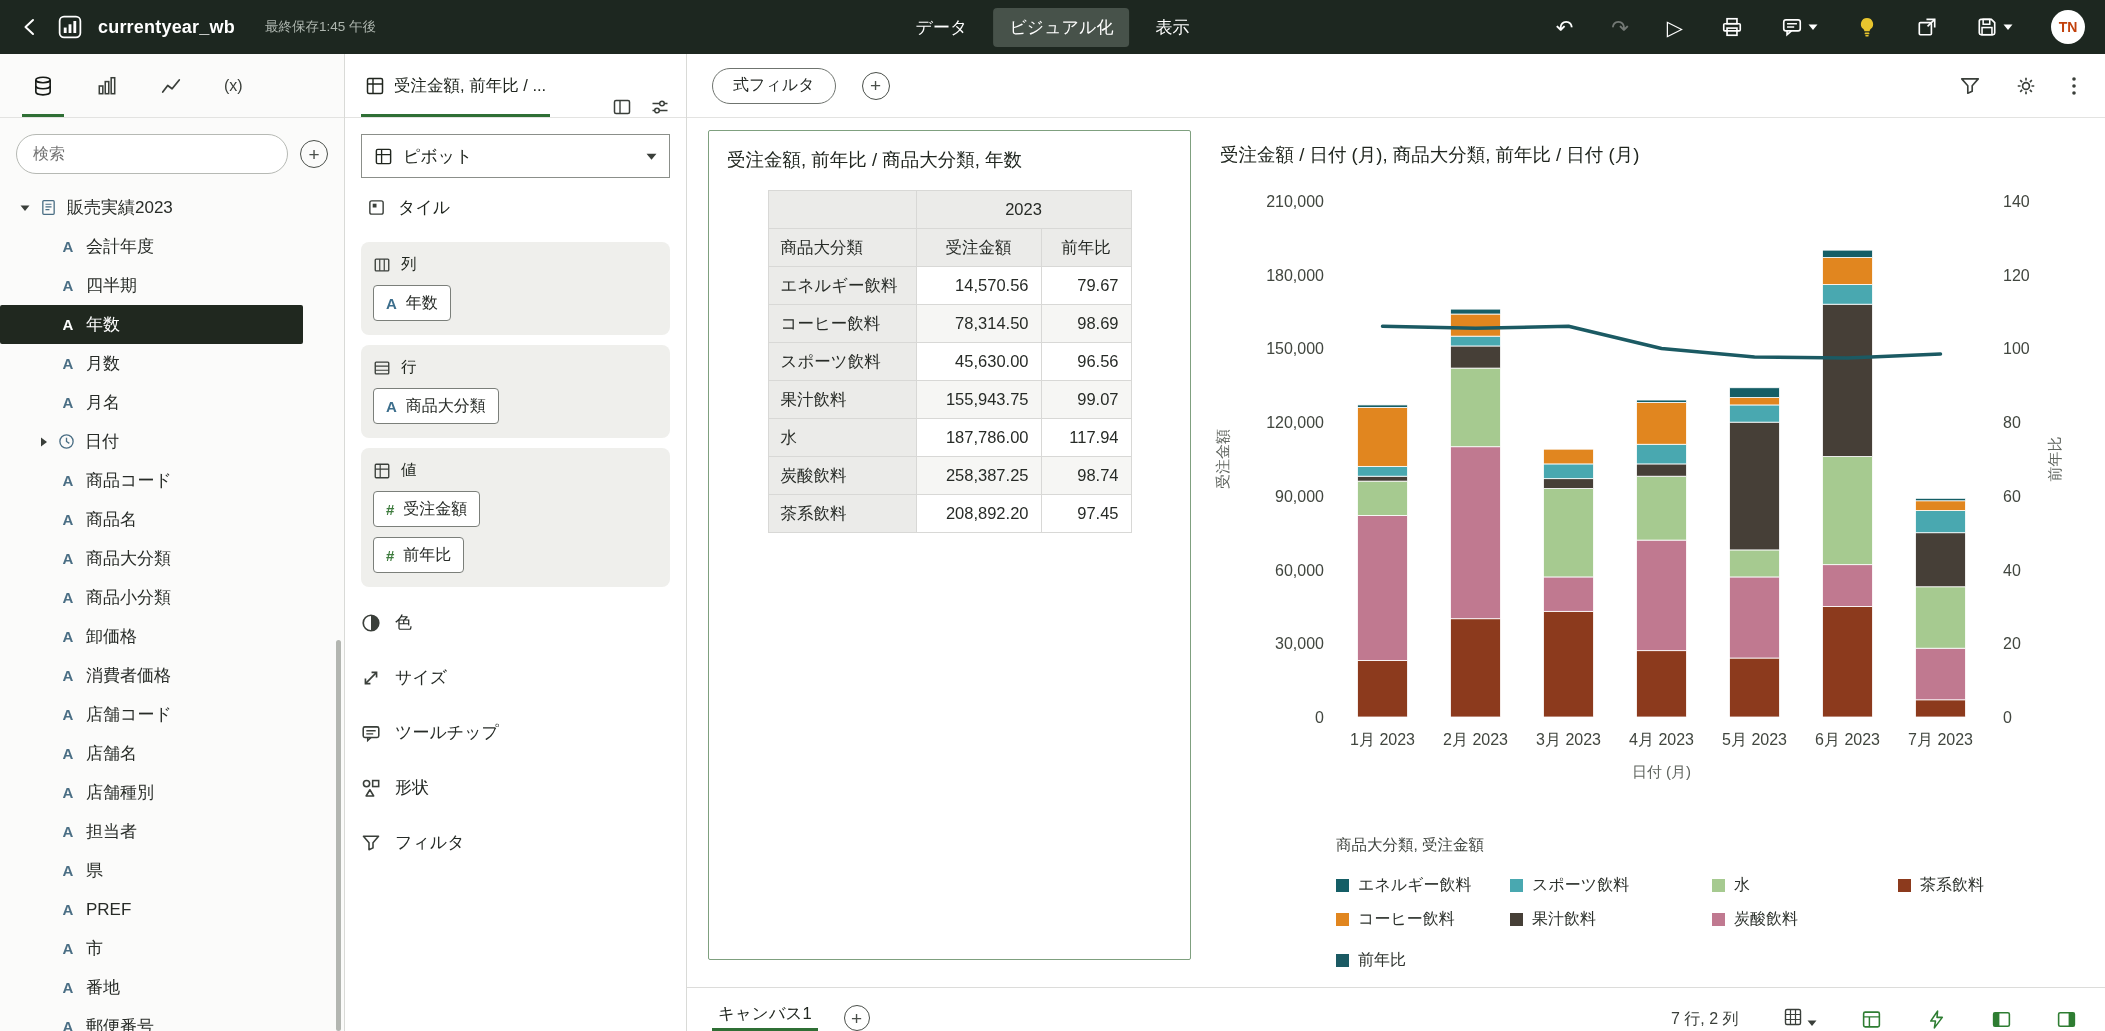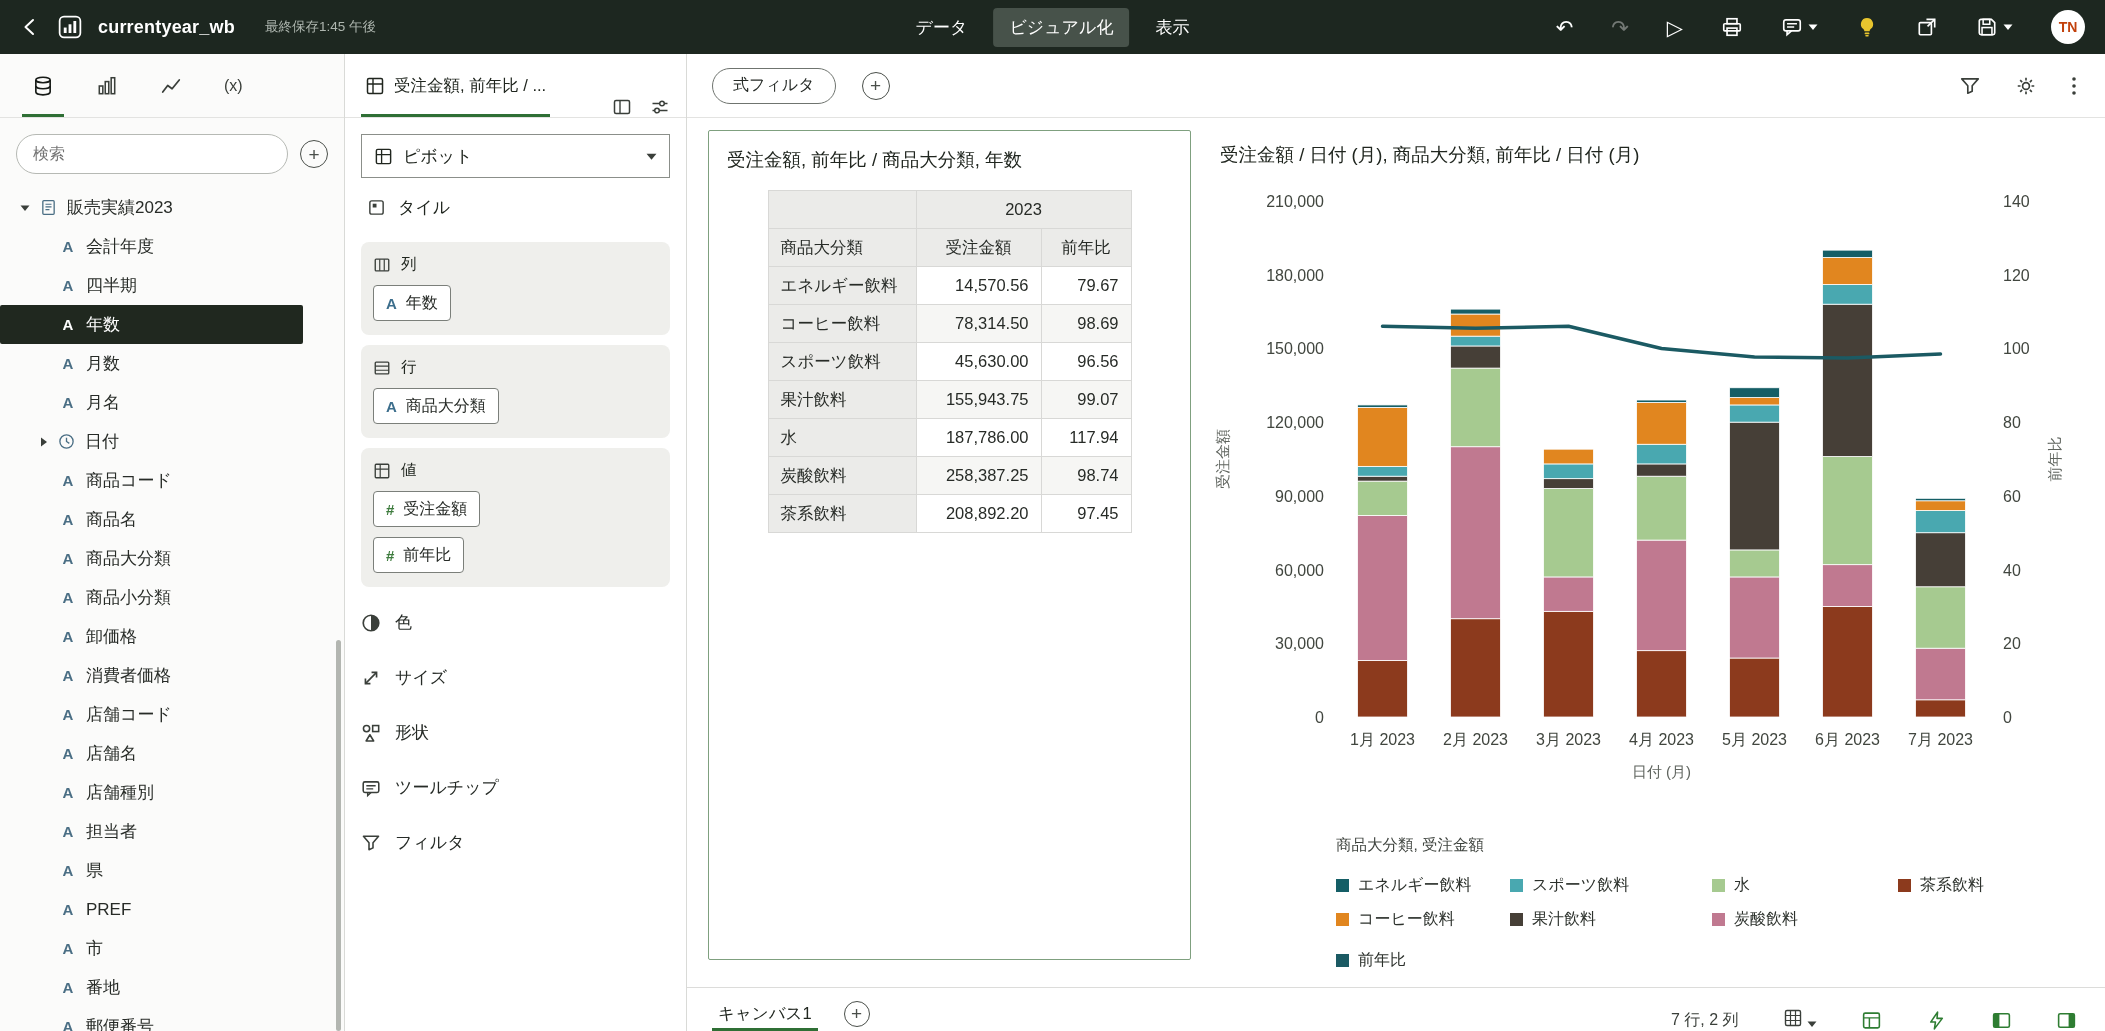--- a/index.html
+++ b/index.html
@@ -109,21 +109,21 @@
   .chart-svg-wrap{margin-top:10px;margin-left:-18px;}
   svg text.tick{font-size:16px;fill:#41463f;}
   svg text.axis-title{font-size:15px;fill:#5f645e;}
   .legend-block{margin-left:116px;}
   .legend-title{font-size:15.5px;color:#3f443f;margin-top:4px;}
   .legend-grid{margin-top:12px;display:grid;grid-auto-flow:column;grid-template-rows:repeat(2,34px);align-items:center;}
   .legend-item{display:flex;align-items:center;gap:9px;font-size:16px;color:#2d322d;cursor:pointer;}
   .swatch{width:13px;height:13px;flex:0 0 13px;}
   .line-legend{margin-top:14px;display:flex;align-items:center;gap:9px;font-size:16px;color:#2d322d;cursor:pointer;}
 
-  .statusbar{height:44px;flex:0 0 44px;border-top:1px solid #dcdcda;display:flex;align-items:center;
+  .statusbar{height:44px;flex:0 0 44px;border-top:1px solid #dcdcda;display:flex;align-items:flex-end;
     padding:8px 28px 0 25px;position:relative;}
   .canvas-tab{position:relative;height:100%;display:flex;align-items:center;font-size:16.5px;
     color:#20261f;padding:0 6px;cursor:pointer;background:none;border:none;font-family:inherit;}
   .canvas-tab::after{content:"";position:absolute;left:0;right:0;bottom:0;height:3px;background:#2f6f35;}
   .statusbar .circle-plus{margin-left:26px;width:26px;height:26px;}
   .statusbar .right{margin-left:auto;display:flex;align-items:center;gap:44px;margin-top:13px;}
   .grid-info{font-size:16px;color:#3a3f3a;}
   .green{color:#2e7d32;}
 </style>
 </head>
@@ -468,33 +468,33 @@
             </div>
             <div class="option-row">
               <svg width="20" height="20" viewBox="0 0 18 18">
                 <path d="M4 14 L14 4" stroke="#3a3f3a" stroke-width="1.5"></path>
                 <path d="M9.5 4 H14 V8.5 M8.5 14 H4 V9.5" fill="none" stroke="#3a3f3a" stroke-width="1.5"></path>
               </svg>
               <span>サイズ</span>
             </div>
             <div class="option-row">
               <svg width="20" height="20" viewBox="0 0 18 18">
+                <rect x="2" y="3.5" width="14" height="9.5" rx="1.5" fill="none" stroke="#3a3f3a" stroke-width="1.4"></rect>
+                <path d="M4.8 7 H13.2 M4.8 9.8 H11" stroke="#3a3f3a" stroke-width="1.3"></path>
+                <path d="M6 13 V15.8 L9 13" fill="none" stroke="#3a3f3a" stroke-width="1.3"></path>
+              </svg>
+              <span>ツールチップ</span>
+            </div>
+            <div class="option-row">
+              <svg width="20" height="20" viewBox="0 0 18 18">
                 <circle cx="5" cy="5" r="2.8" fill="none" stroke="#3a3f3a" stroke-width="1.4"></circle>
                 <rect x="10.5" y="2.3" width="5.4" height="5.4" fill="none" stroke="#3a3f3a" stroke-width="1.4"></rect>
                 <path d="M4.6 16.2 L8 10.6 L11.4 16.2 Z" fill="none" stroke="#3a3f3a" stroke-width="1.4" stroke-linejoin="round"></path>
               </svg>
               <span>形状</span>
-            </div>
-            <div class="option-row">
-              <svg width="20" height="20" viewBox="0 0 18 18">
-                <rect x="2" y="3.5" width="14" height="9.5" rx="1.5" fill="none" stroke="#3a3f3a" stroke-width="1.4"></rect>
-                <path d="M4.8 7 H13.2 M4.8 9.8 H11" stroke="#3a3f3a" stroke-width="1.3"></path>
-                <path d="M6 13 V15.8 L9 13" fill="none" stroke="#3a3f3a" stroke-width="1.3"></path>
-              </svg>
-              <span>ツールチップ</span>
             </div>
             <div class="option-row">
               <svg width="20" height="20" viewBox="0 0 18 18">
                 <path d="M2.2 3 H15.8 L10.8 8.8 V13.4 L7.2 15 V8.8 Z" fill="none" stroke="#3a3f3a" stroke-width="1.4" stroke-linejoin="round"></path>
               </svg>
               <span>フィルタ</span>
             </div>
           </div>
       </div>
     </aside>

